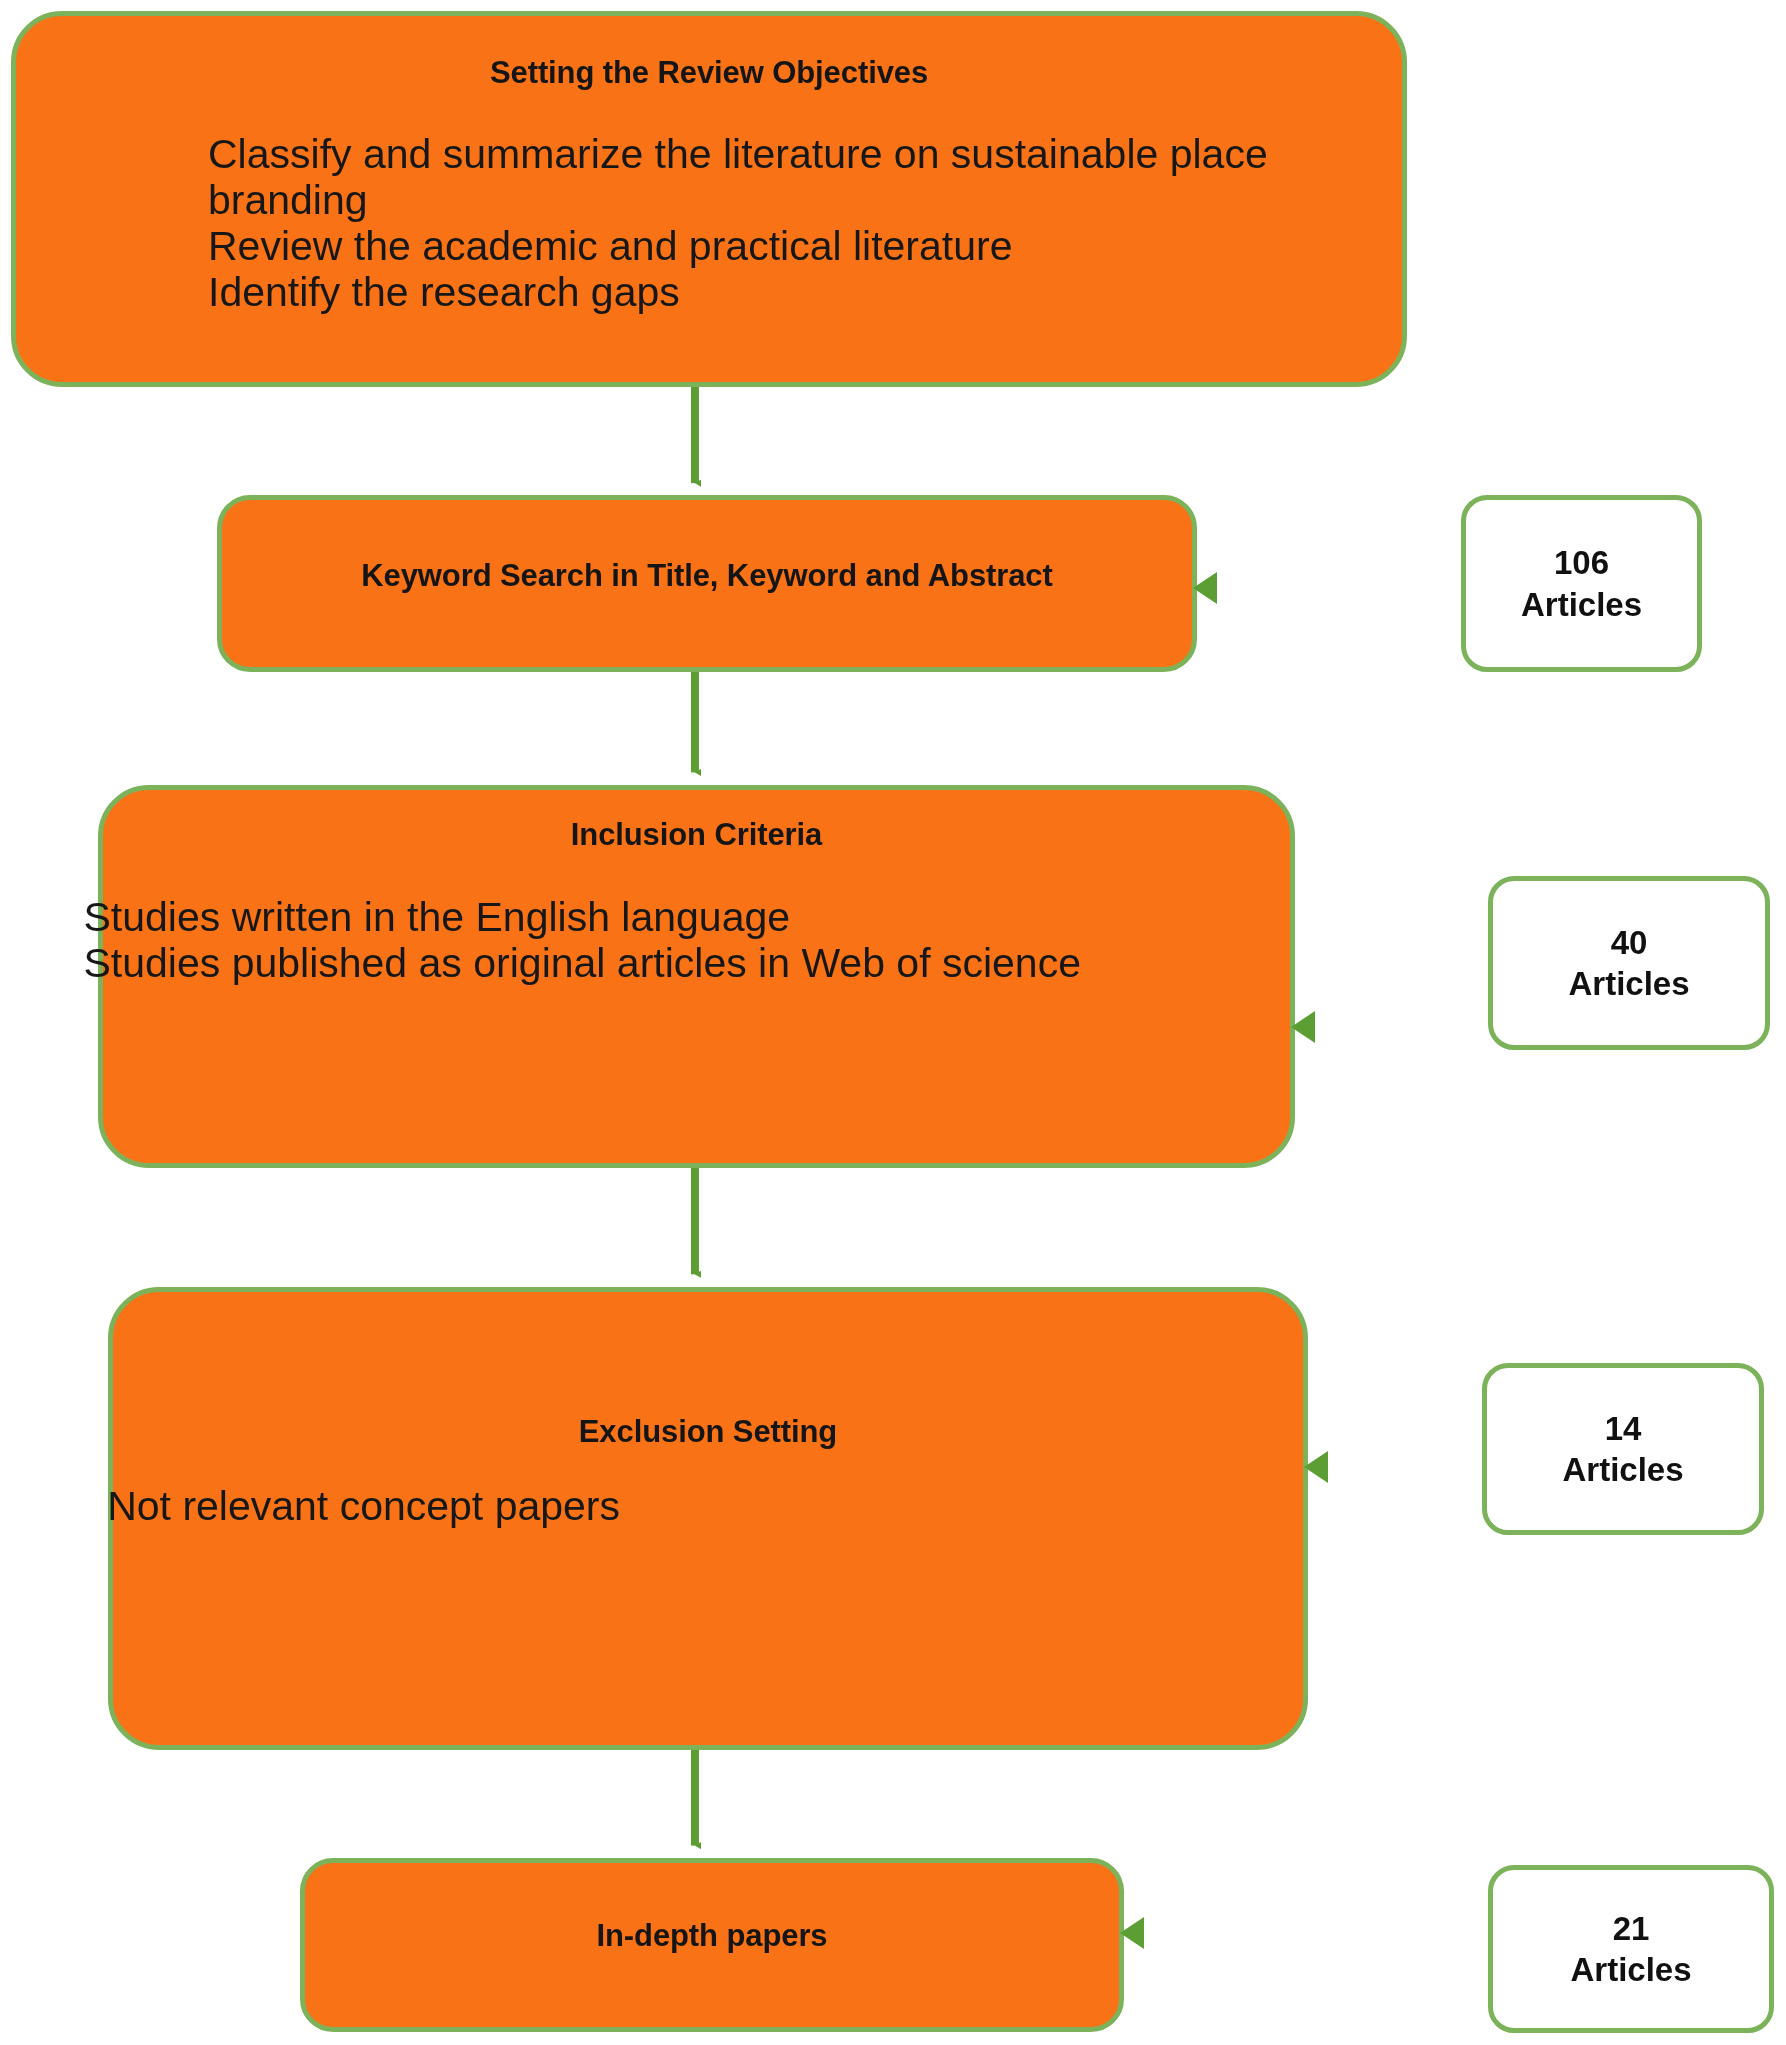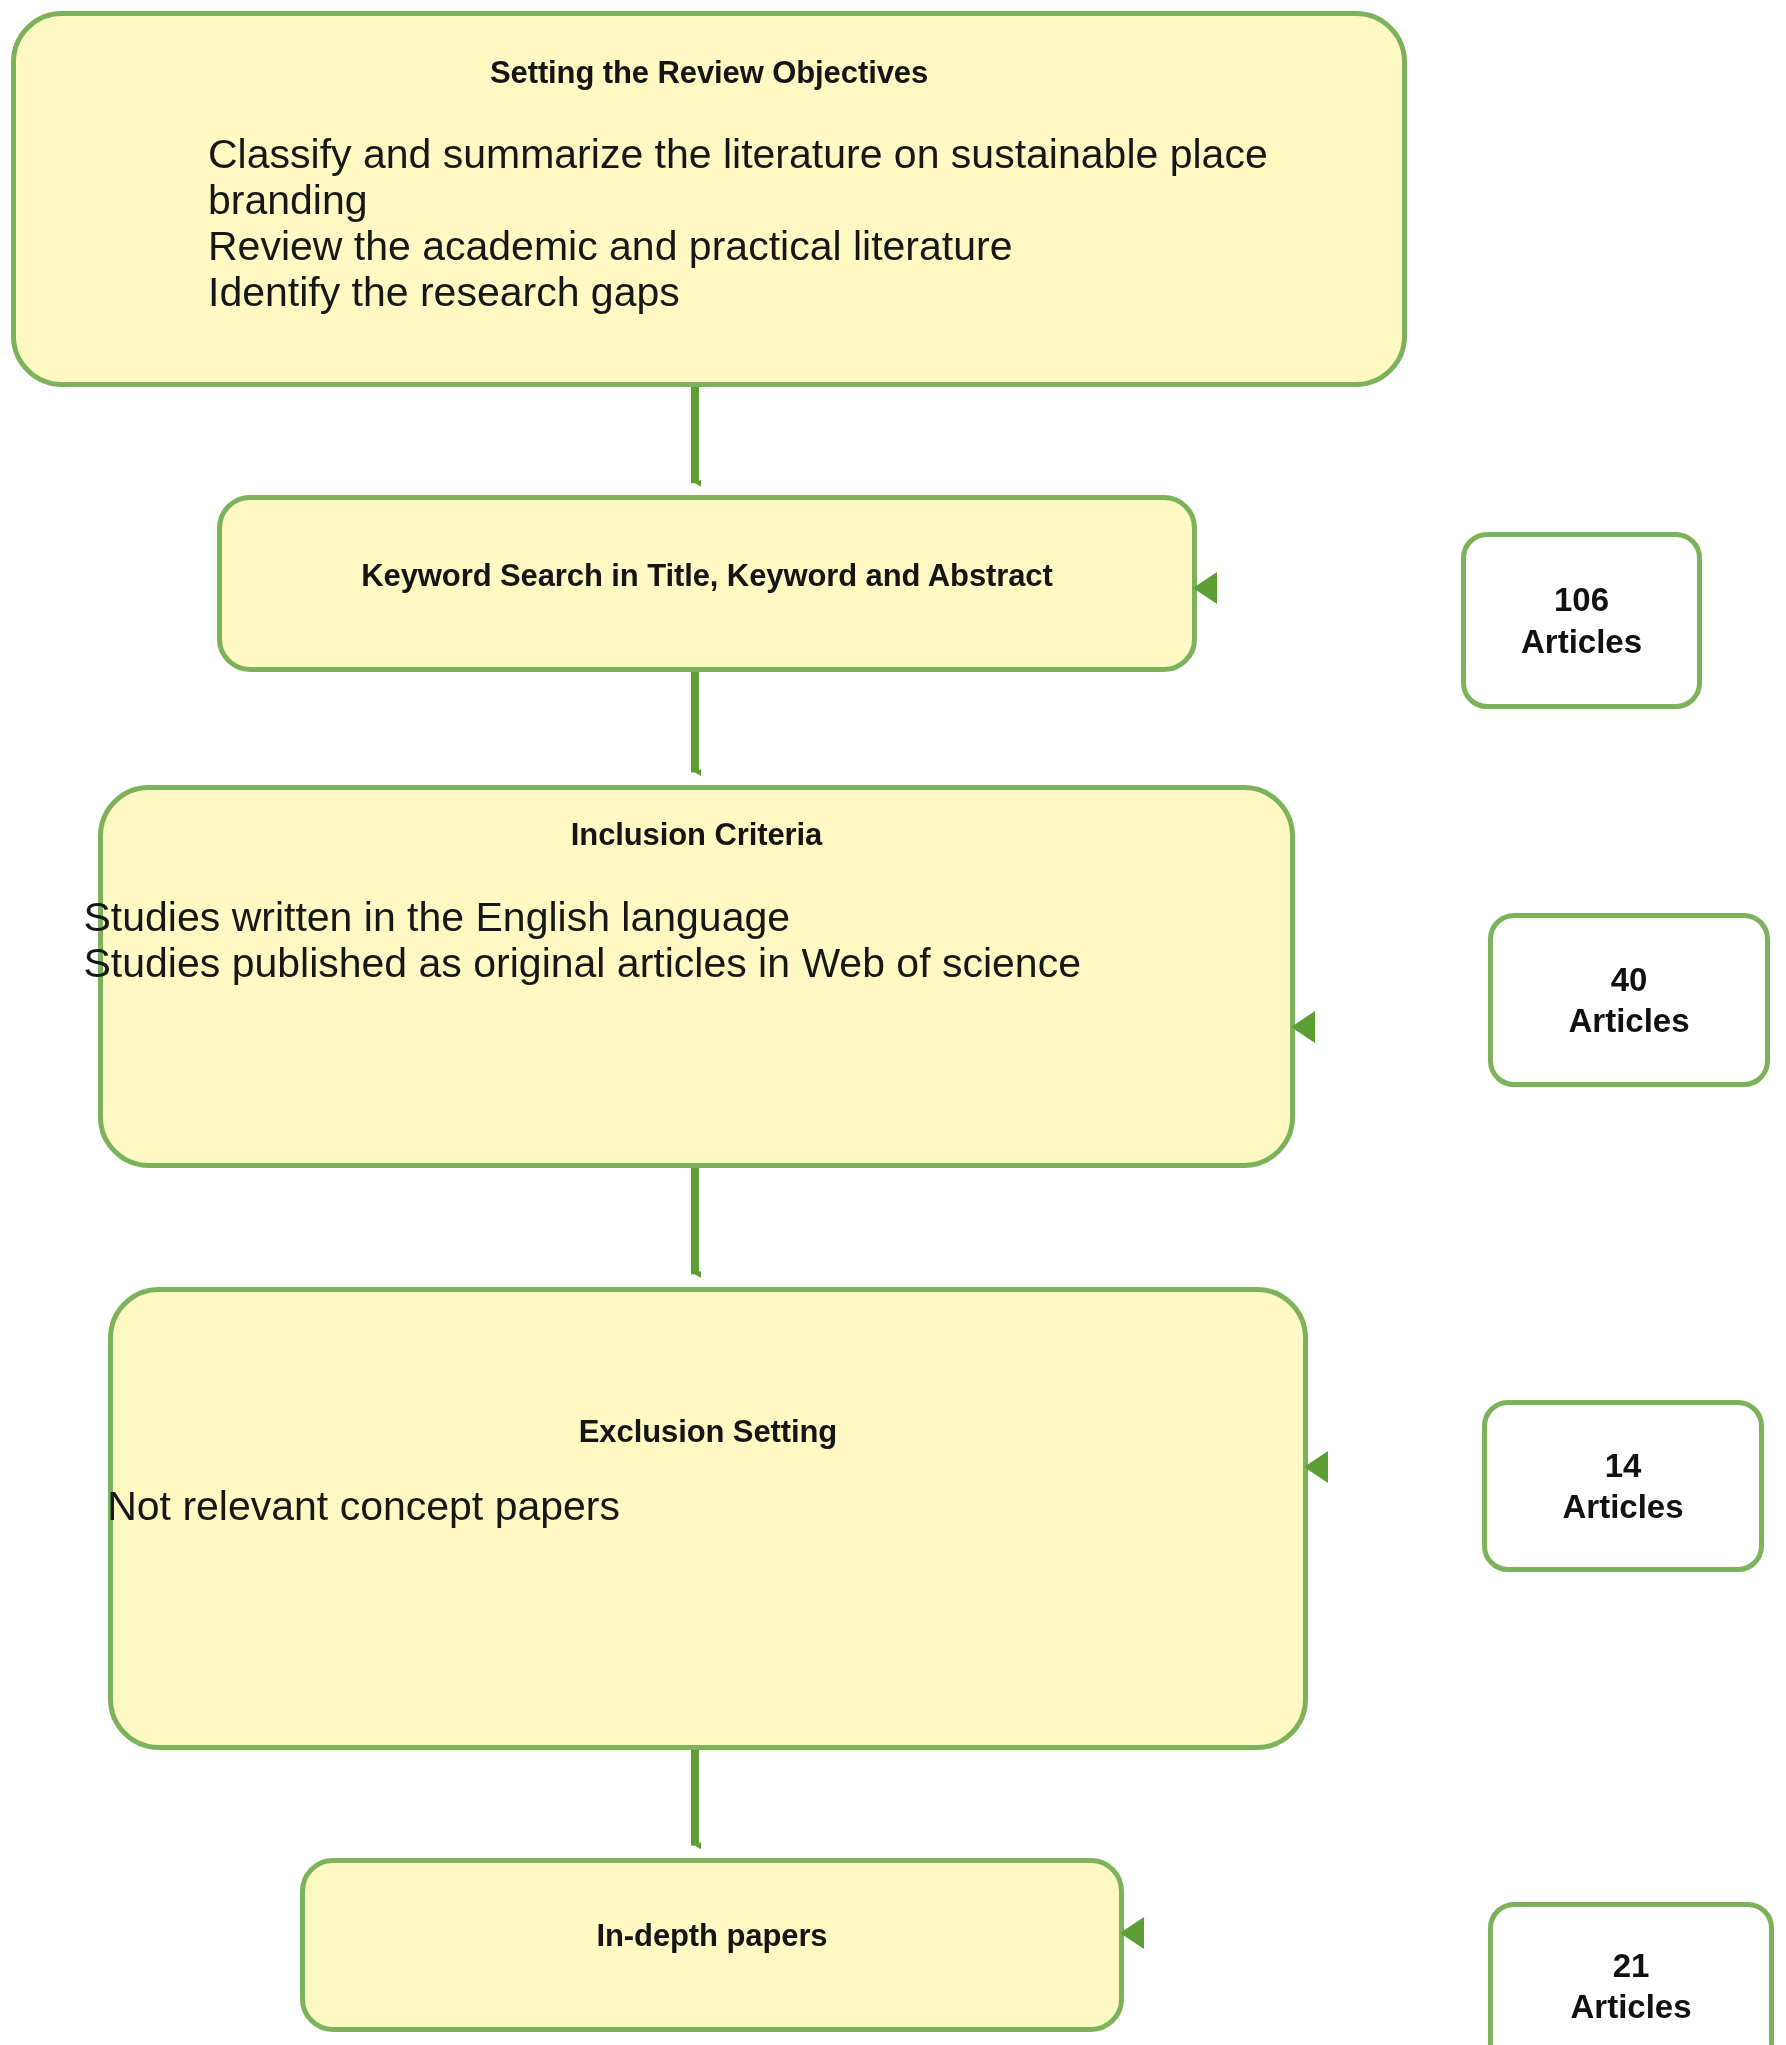--- a/index.html
+++ b/index.html
@@ -11,21 +11,21 @@
     position: relative;
     width: 1787px;
     height: 2046px;
     background: #ffffff;
     font-family: "Liberation Sans", sans-serif;
     overflow: hidden;
   }
   .node {
     position: absolute;
     box-sizing: border-box;
-    background: #fef9c3;
+    background: #f97316;
     border: 5px solid #7cb35a;
     border-radius: 51px;
   }
   .node.small-radius {
     border-radius: 33px;
     border-width: 5px;
   }
   .node-title {
     position: absolute;
     left: 0;
@@ -51,21 +51,20 @@
   .count-box {
     position: absolute;
     box-sizing: border-box;
     background: #ffffff;
     border: 5px solid #7cb35a;
     border-radius: 26px;
     display: flex;
     flex-direction: column;
     align-items: center;
     justify-content: center;
-    margin-top: 37px;
   }
   .count-num {
     font-size: 33px;
     font-weight: bold;
     color: #111111;
     line-height: 1.25;
   }
   .count-label {
     font-size: 33px;
     font-weight: bold;

